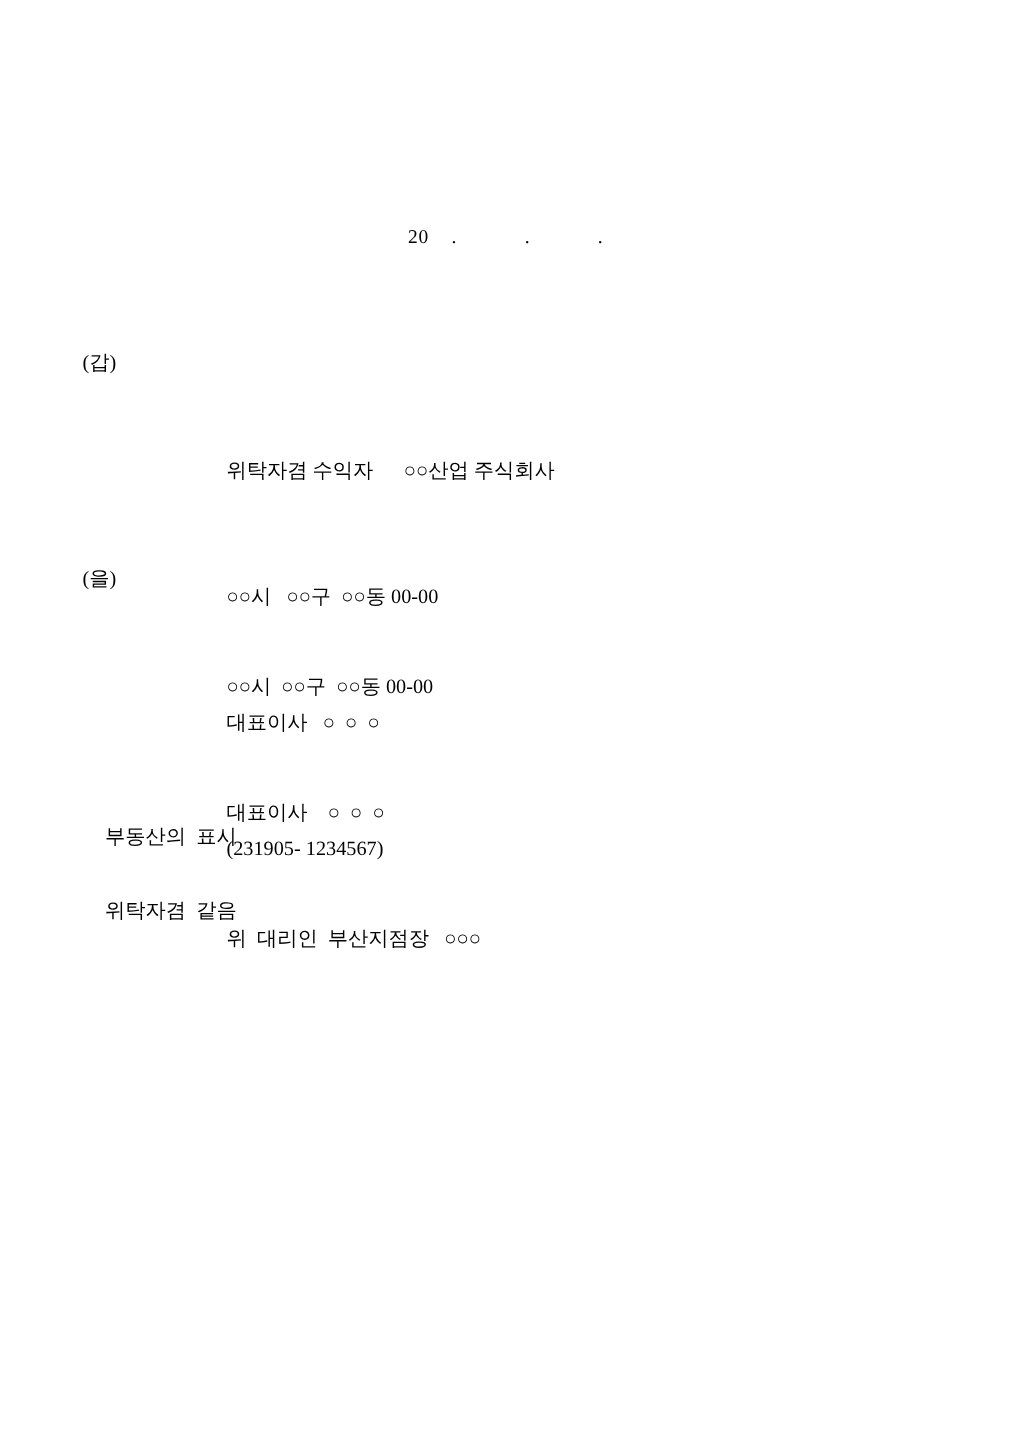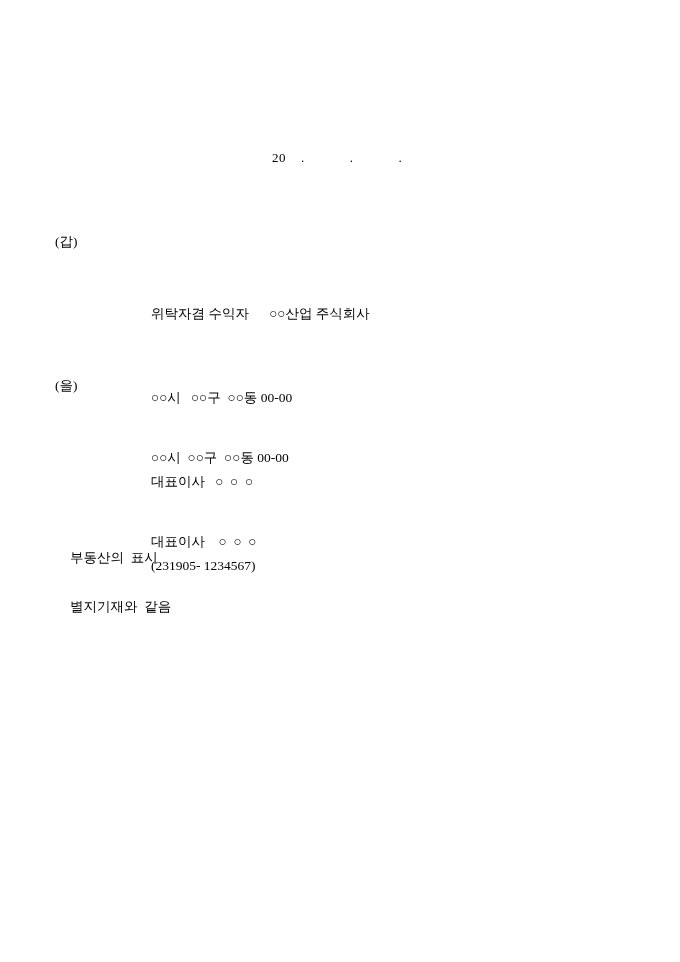--- a/index.html
+++ b/index.html
@@ -83,19 +83,20 @@
       <div>대표이사   ○  ○  ○</div>
       <div>(231905- 1234567)</div>
     </div>
   </div>
 
   <div class="party" id="party-eul">
     <div class="tag">(을)</div>
     <div class="lines">
       <div>○○시  ○○구  ○○동 00-00</div>
       <div>대표이사    ○  ○  ○</div>
+      <div>위  대리인  부산지점장   ○○○</div>
     </div>
   </div>
 
   <div class="note" id="note-title">부동산의  표시</div>
-  <div class="note" id="note-body">별지기재와  같음</div>
+  <div class="note" id="note-body">위탁자겸  같음</div>
 
 </div>
 
 </body></html>

